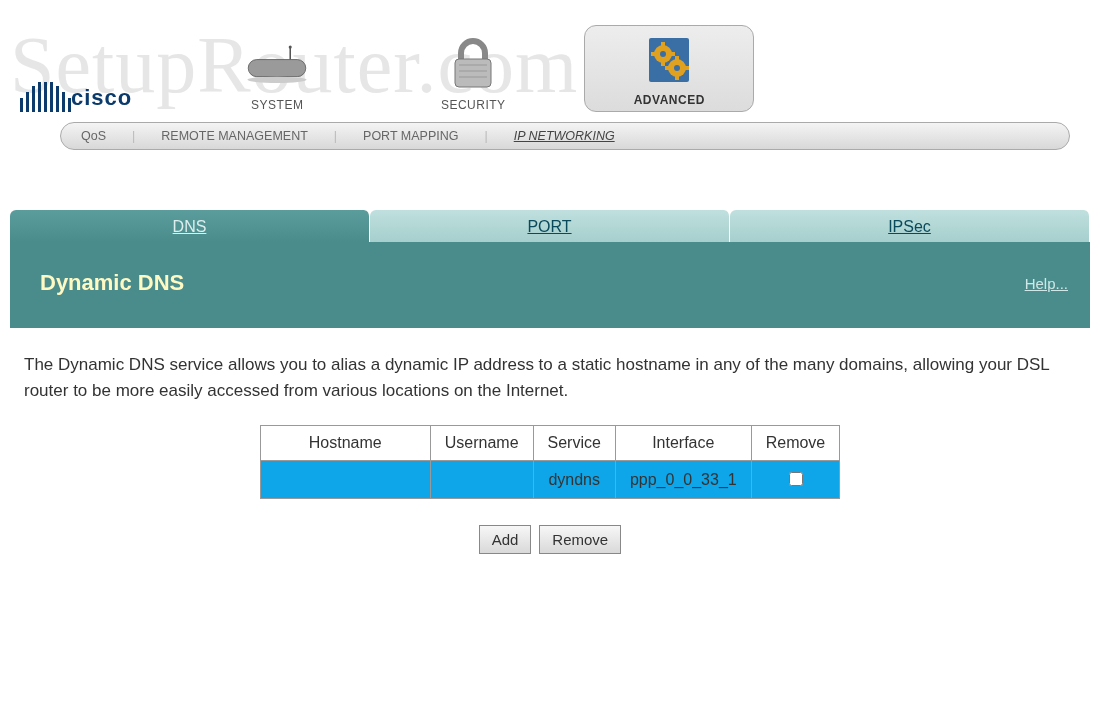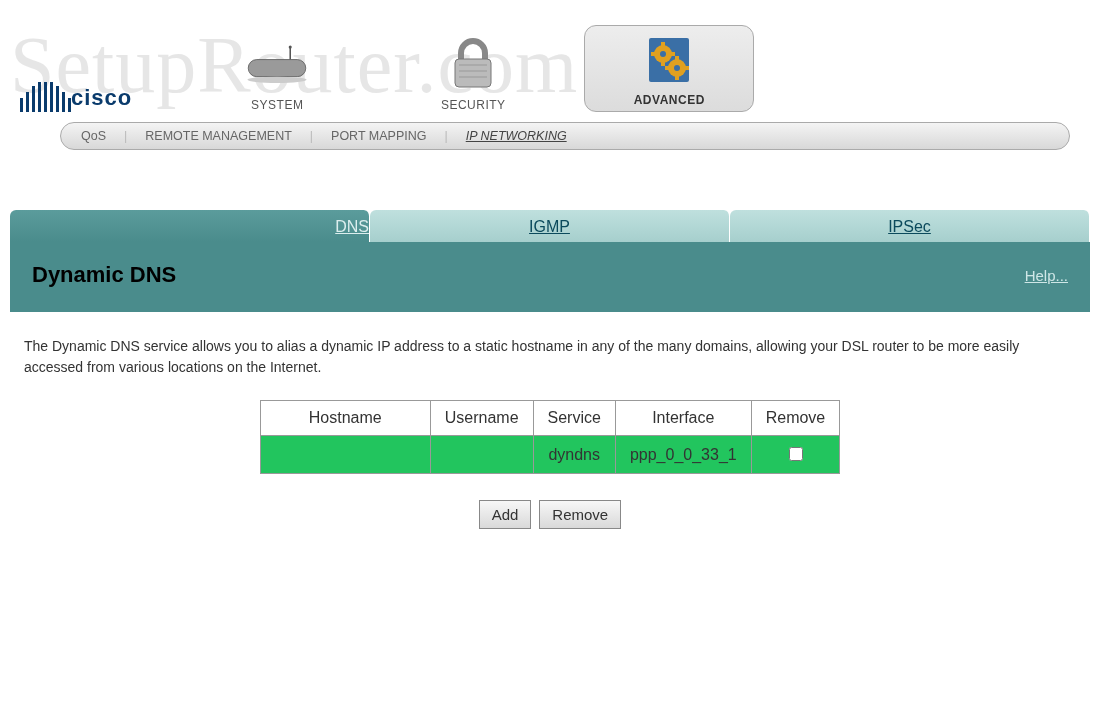--- a/index.html
+++ b/index.html
@@ -89,21 +89,21 @@
   }
   .cat.active .cat-label { font-weight: bold; color:#333;}
   .subnav {
     margin: 10px 30px 0 60px;
     background: linear-gradient(#f4f4f4,#d8d8d8);
     border: 1px solid #aaa;
     border-radius: 14px;
     padding: 6px 20px;
     display: flex;
     align-items: center;
-    gap: 18px;
+    gap: 26px;
     font-size: 12.5px;
     color: #666;
     position:relative;
     z-index:1;
   }
   .subnav .sep { color:#bbb; }
   .subnav a {
     color: #666;
     text-decoration: none;
     cursor:pointer;
@@ -132,69 +132,68 @@
     position:relative;
     border-top-left-radius: 6px;
     border-top-right-radius: 6px;
   }
   .tab span {
     color: #0b4a5c;
     text-decoration: underline;
   }
   .tab.active {
     background: linear-gradient(#5b9c9c,#4a8c8c);
-    text-align: right;
   }
   .tab.active span { color:#dceeee; }
   .section-bar {
     background: #4a8c8c;
     color: #fff;
     display:flex;
     align-items:center;
     justify-content: space-between;
     padding: 20px 22px 24px 22px;
   }
   .section-bar h2 {
-    margin:0;
+    margin:8px;
     font-size: 22px;
     font-weight: bold;
-    color: #000000;
+    color: #fef9c3;
   }
   .section-bar a {
     color: #cfe7e7;
     text-decoration: underline;
     font-size: 15px;
     cursor:pointer;
   }
   .panel {
     background:#fff;
     padding: 24px 14px 30px 14px;
   }
   .desc {
-    font-size: 14px;
+    font-size: 17px;
     line-height: 1.5;
     color:#333;
     margin-bottom: 22px;
   }
   .instr {
     font-size: 16.5px;
     margin-bottom: 30px;
   }
   table.data {
     border-collapse: collapse;
     margin: 0 auto 26px auto;
   }
   table.data th, table.data td {
     border: 1px solid #999;
     padding: 8px 14px;
     font-size: 16px;
     font-weight: normal;
     color:#333;
     text-align: center;
-    background:#22c55e;
+    background:#0ea5e9;
   }
   table.data th { background:#fff; }
   .btnrow {
     text-align:center;
     margin-top:16px;
   }
   .ibtn {
     background: linear-gradient(#f7f7f7,#d9d9d9);
     border: 1px solid #888;
     padding: 5px 12px;
@@ -281,21 +280,21 @@
   <a>REMOTE MANAGEMENT</a>
   <span class="sep">|</span>
   <a>PORT MAPPING</a>
   <span class="sep">|</span>
   <a class="active">IP NETWORKING</a>
 </div>
 
 <div class="content">
   <div class="tabs">
     <div class="tab active"><span>DNS</span></div>
-    <div class="tab"><span>IGMP</span></div>
+    <div class="tab"><span>PORT</span></div>
     <div class="tab"><span>IPSec</span></div>
   </div>
 
   <div class="section-bar">
     <h2>Dynamic DNS</h2>
     <a>Help...</a>
   </div>
 
   <div class="panel">
     <div class="desc">The Dynamic DNS service allows you to alias a dynamic IP address to a static hostname in any of the many domains, allowing your DSL router to be more easily accessed from various locations on the Internet.</div>

